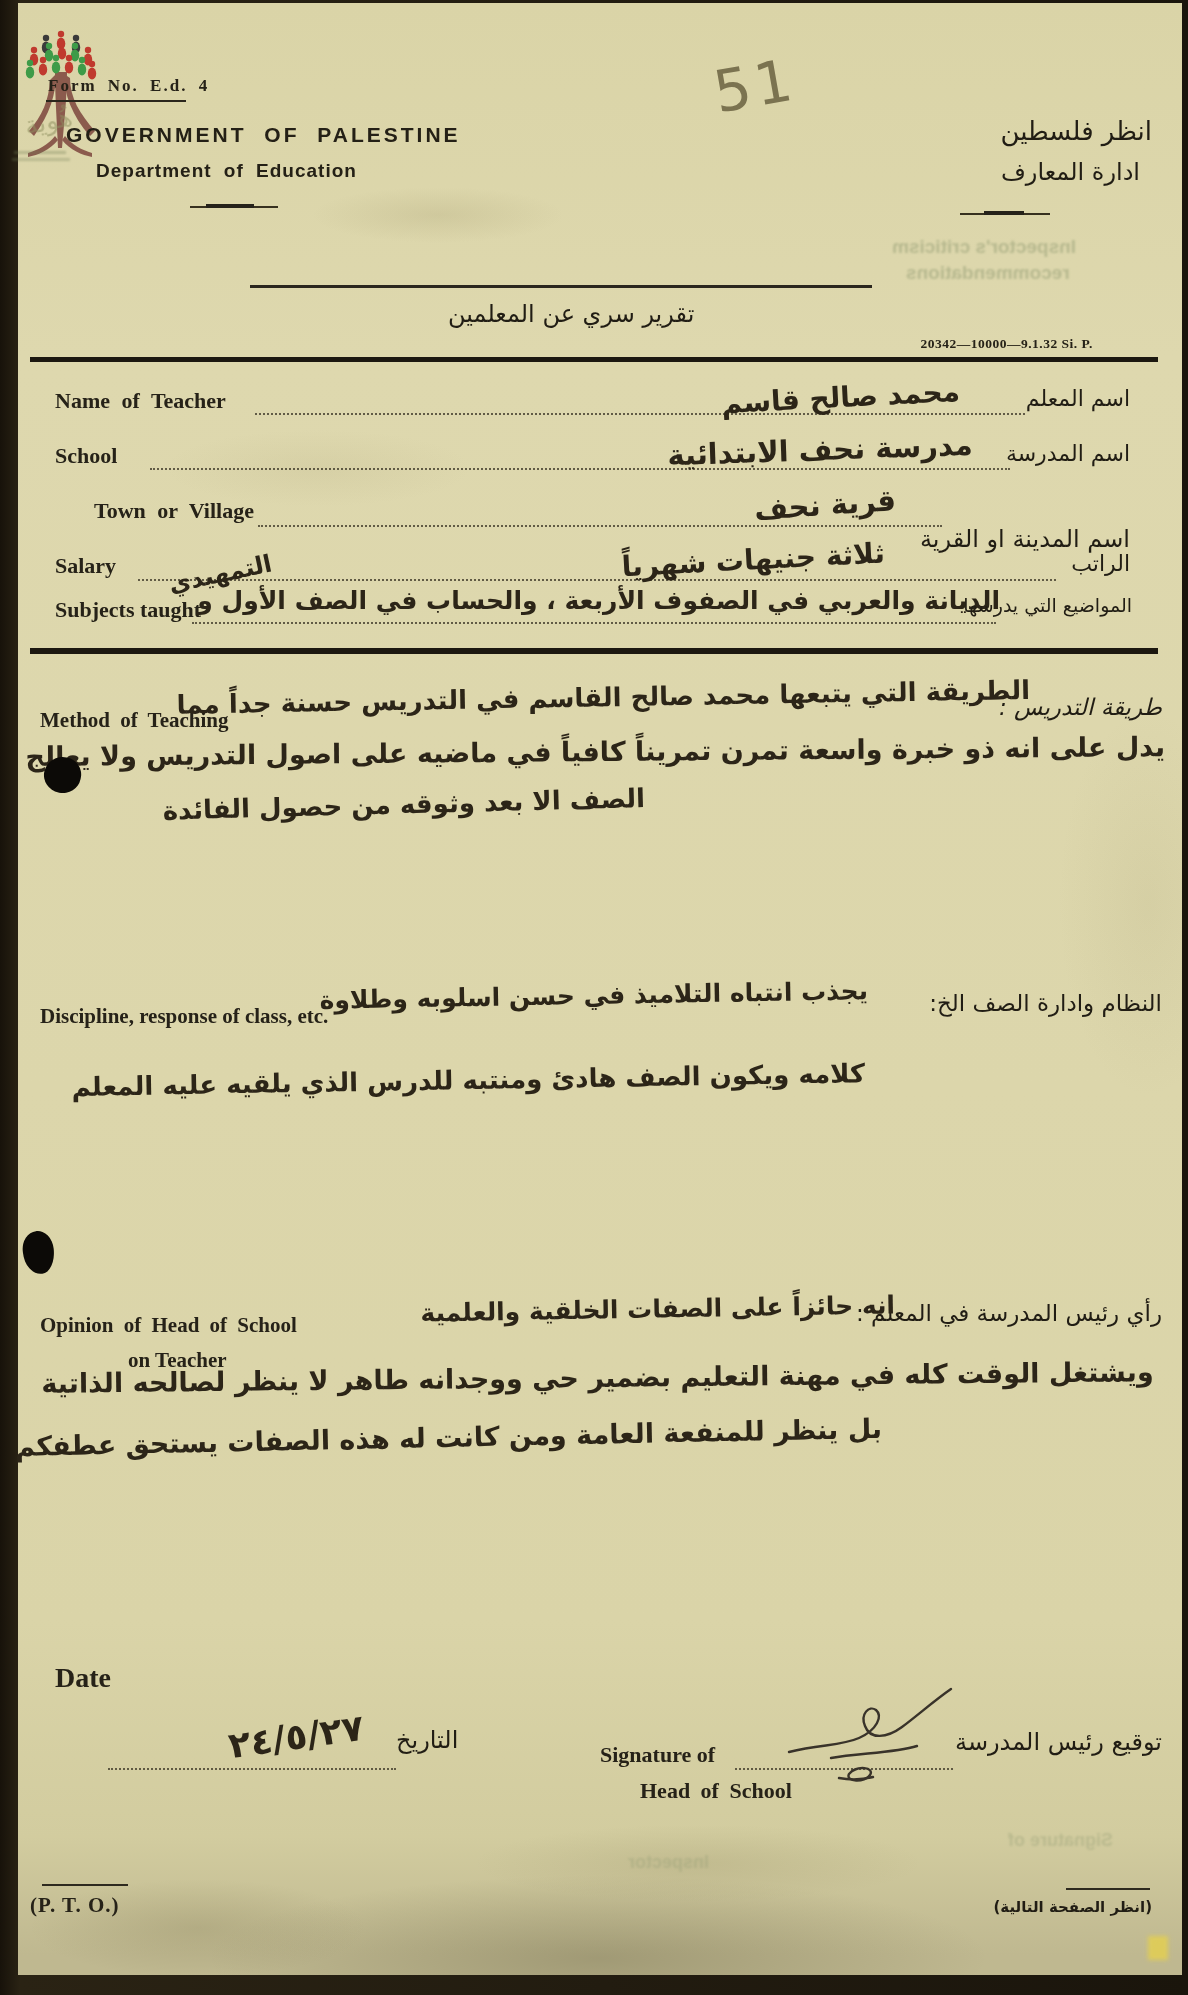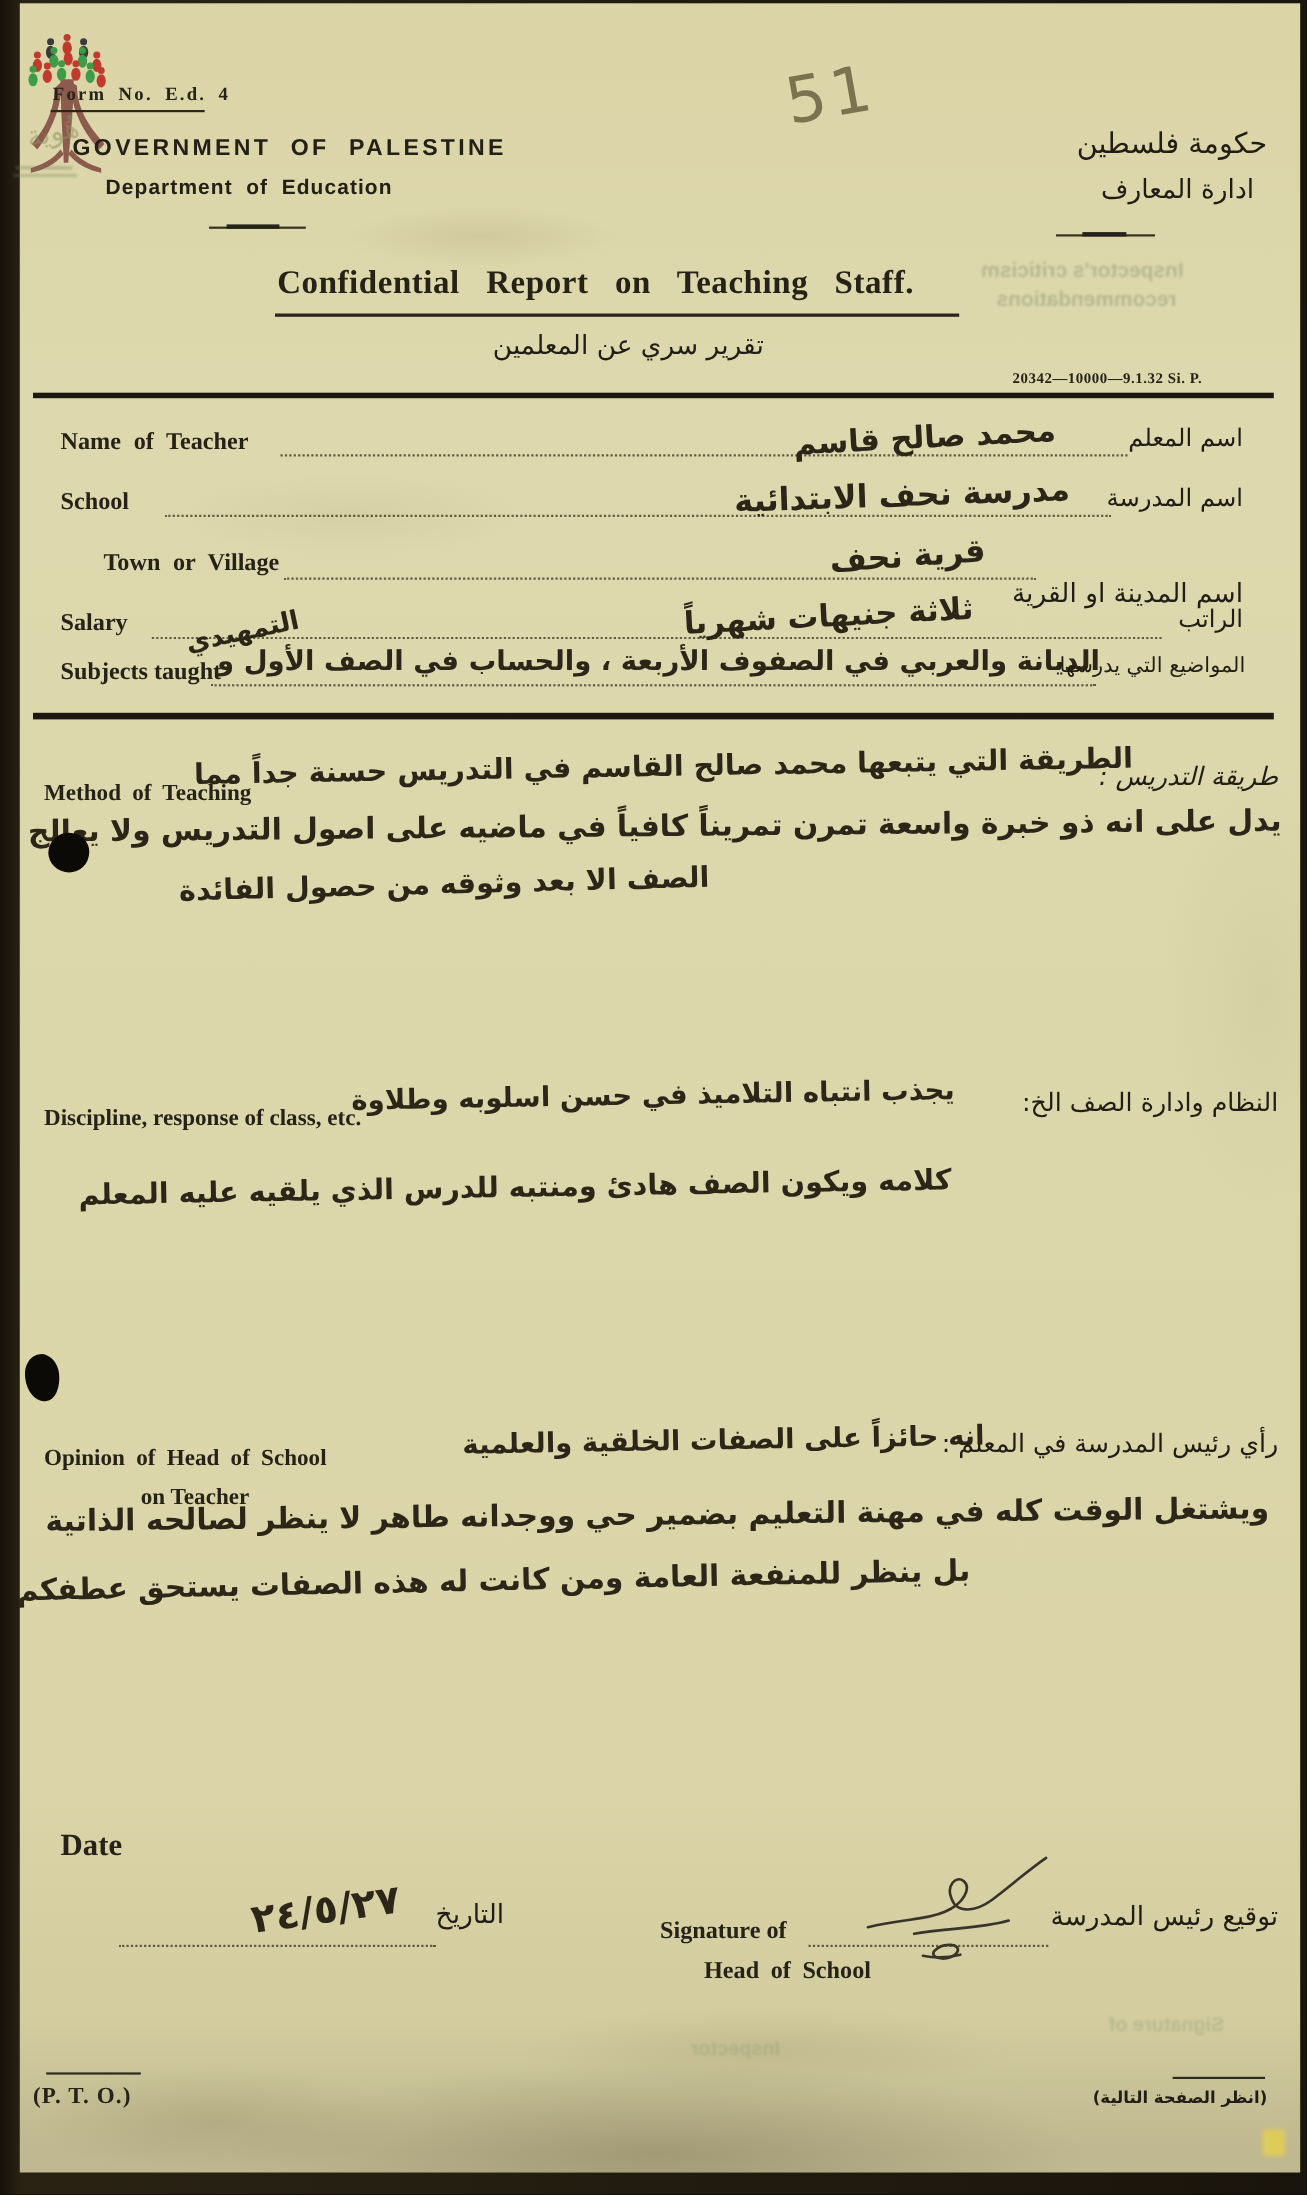--- a/index.html
+++ b/index.html
@@ -101,28 +101,27 @@
   <div class="abs" style="left:12px;top:158px;width:58px;height:3px;background:#6e7a52;opacity:.3;filter:blur(1px);"></div>
 
   <div class="abs enp" style="left:48px;top:76px;font-size:17px;letter-spacing:2px;word-spacing:5px;">Form No. E.d. 4</div>
   <div class="abs" style="left:46px;top:100px;width:140px;height:2px;background:#2a261c;"></div>
 
   <div class="abs ens" style="left:66px;top:123px;font-size:21px;letter-spacing:3px;word-spacing:9px;">GOVERNMENT OF PALESTINE</div>
   <div class="abs ens" style="left:96px;top:160px;font-size:19px;letter-spacing:1px;word-spacing:6px;">Department of Education</div>
   <div class="abs" style="left:190px;top:206px;width:88px;height:1.5px;background:#37311f;"></div>
   <div class="abs" style="left:206px;top:204px;width:48px;height:4px;background:#26221a;"></div>
 
-  <div class="abs arp" style="right:36px;top:116px;font-size:26px;">حكومة فلسطين</div>
+  <div class="abs arp" style="right:36px;top:116px;font-size:26px;">انظر فلسطين</div>
   <div class="abs arp" style="right:48px;top:158px;font-size:24px;">ادارة المعارف</div>
   <div class="abs" style="left:960px;top:213px;width:90px;height:1.5px;background:#37311f;"></div>
   <div class="abs" style="left:984px;top:211px;width:40px;height:4px;background:#26221a;"></div>
 
   <div class="abs" style="left:714px;top:52px;font-family:'DejaVu Sans',sans-serif;font-size:58px;color:#7b7350;transform:rotate(-10deg);letter-spacing:4px;">51</div>
 
-  <div class="abs enp" style="left:252px;top:240px;font-size:30px;word-spacing:16px;letter-spacing:.5px;">Confidential Report on Teaching Staff.</div>
   <div class="abs" style="left:250px;top:285px;width:622px;height:2.5px;background:#2b271e;"></div>
   <div class="abs arp" style="left:448px;top:300px;font-size:24px;">تقرير سري عن المعلمين</div>
 
   <div class="abs ghost" style="left:892px;top:236px;font-size:19px;">Inspector's criticism</div>
   <div class="abs ghost" style="left:906px;top:262px;font-size:19px;">recommendations</div>
 
   <div class="abs enp" style="right:95px;top:336px;font-size:13.5px;letter-spacing:.5px;">20342—10000—9.1.32 Si. P.</div>
 
   <div class="abs rule" style="left:30px;top:357px;width:1128px;height:5px;"></div>
 

